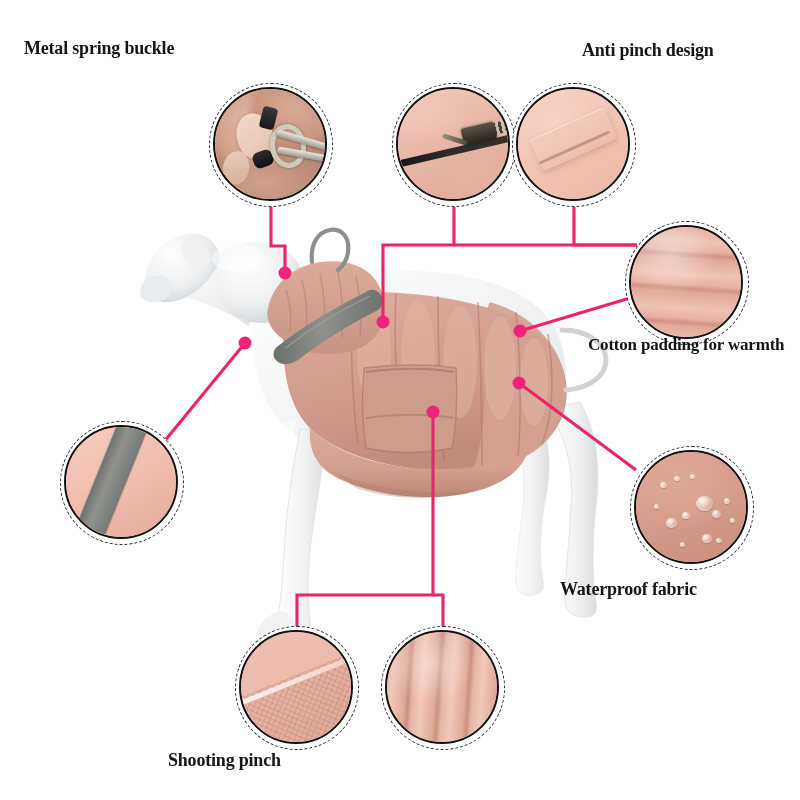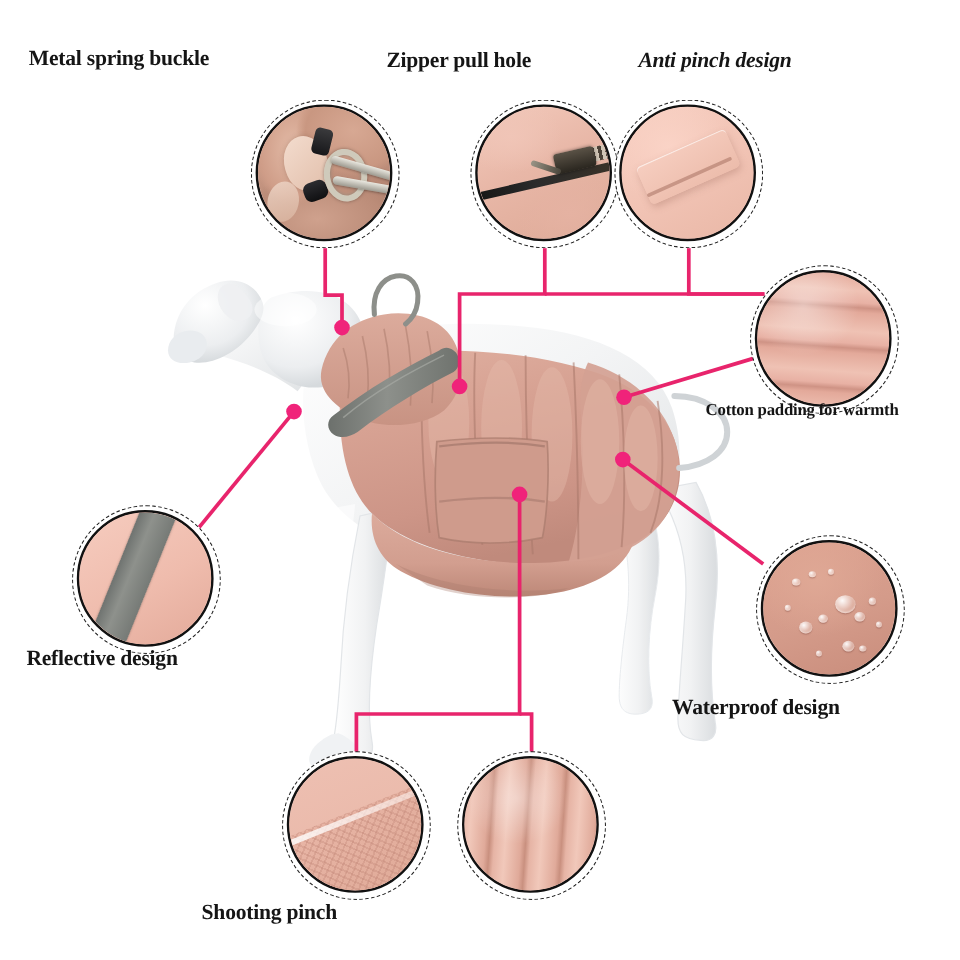--- a/index.html
+++ b/index.html
@@ -23,21 +23,21 @@
   .label {
     position: absolute;
     font-family: "Liberation Serif", "DejaVu Serif", serif;
     font-weight: 700;
     color: #151515;
     white-space: nowrap;
     letter-spacing: -0.2px;
     line-height: 1;
   }
   .label.big   { font-size: 18px; }
-  .label.small { font-size: 14px; text-align: center; }
+  .label.small { font-size: 17px; text-align: center; }
 
   
   .connectors {
     position: absolute;
     left: 0; top: 0;
     width: 800px; height: 800px;
     pointer-events: none;
   }
   .dot {
     position: absolute;
@@ -451,20 +451,18 @@
   <div class="circle-wrap" style="left:381px; top:626px; width:124px; height:124px;">
     <div class="circle" style="left:3px; top:3px; width:114px; height:114px;">
       <div class="circle-inner">
         <div class="nyl-fab"></div>
         <div class="nyl-sheen"></div>
       </div>
     </div>
   </div>
 
   <div class="label big" style="left:24px;  top:39px;">Metal spring buckle</div>
-  <div class="label big" style="left:322px; top:41px;">Zipper pull hole</div>
-  <div class="label big" style="left:532px; top:41px;font-style:italic;">Anti pinch design</div>
+  <div class="label big" style="left:582px; top:41px;">Anti pinch design</div>
   <div class="label small" style="left:588px; top:336px;">Cotton padding for warmth</div>
-  <div class="label big" style="left:22px;  top:539px;">Reflective design</div>
-  <div class="label big" style="left:560px; top:580px;">Waterproof design</div>
+  <div class="label big" style="left:560px; top:580px;">Waterproof fabric</div>
   <div class="label big" style="left:168px; top:751px;">Shooting pinch</div>
 
 </div>
 
 </body></html>

